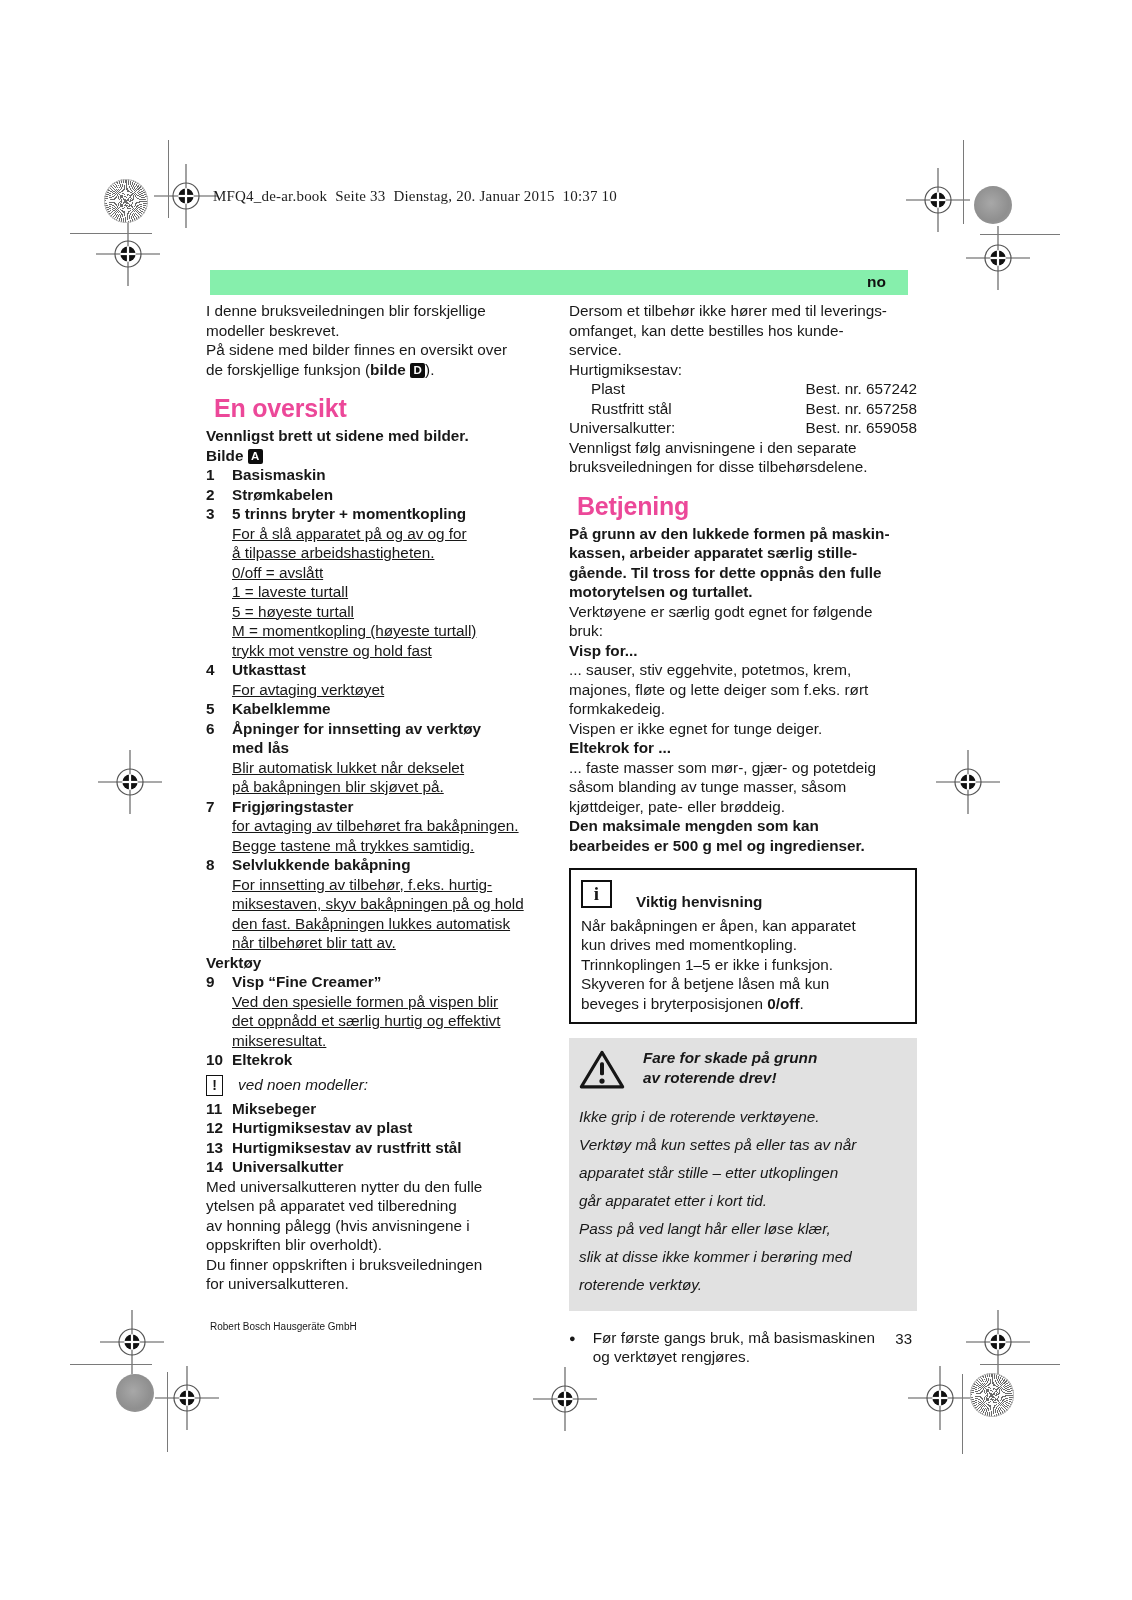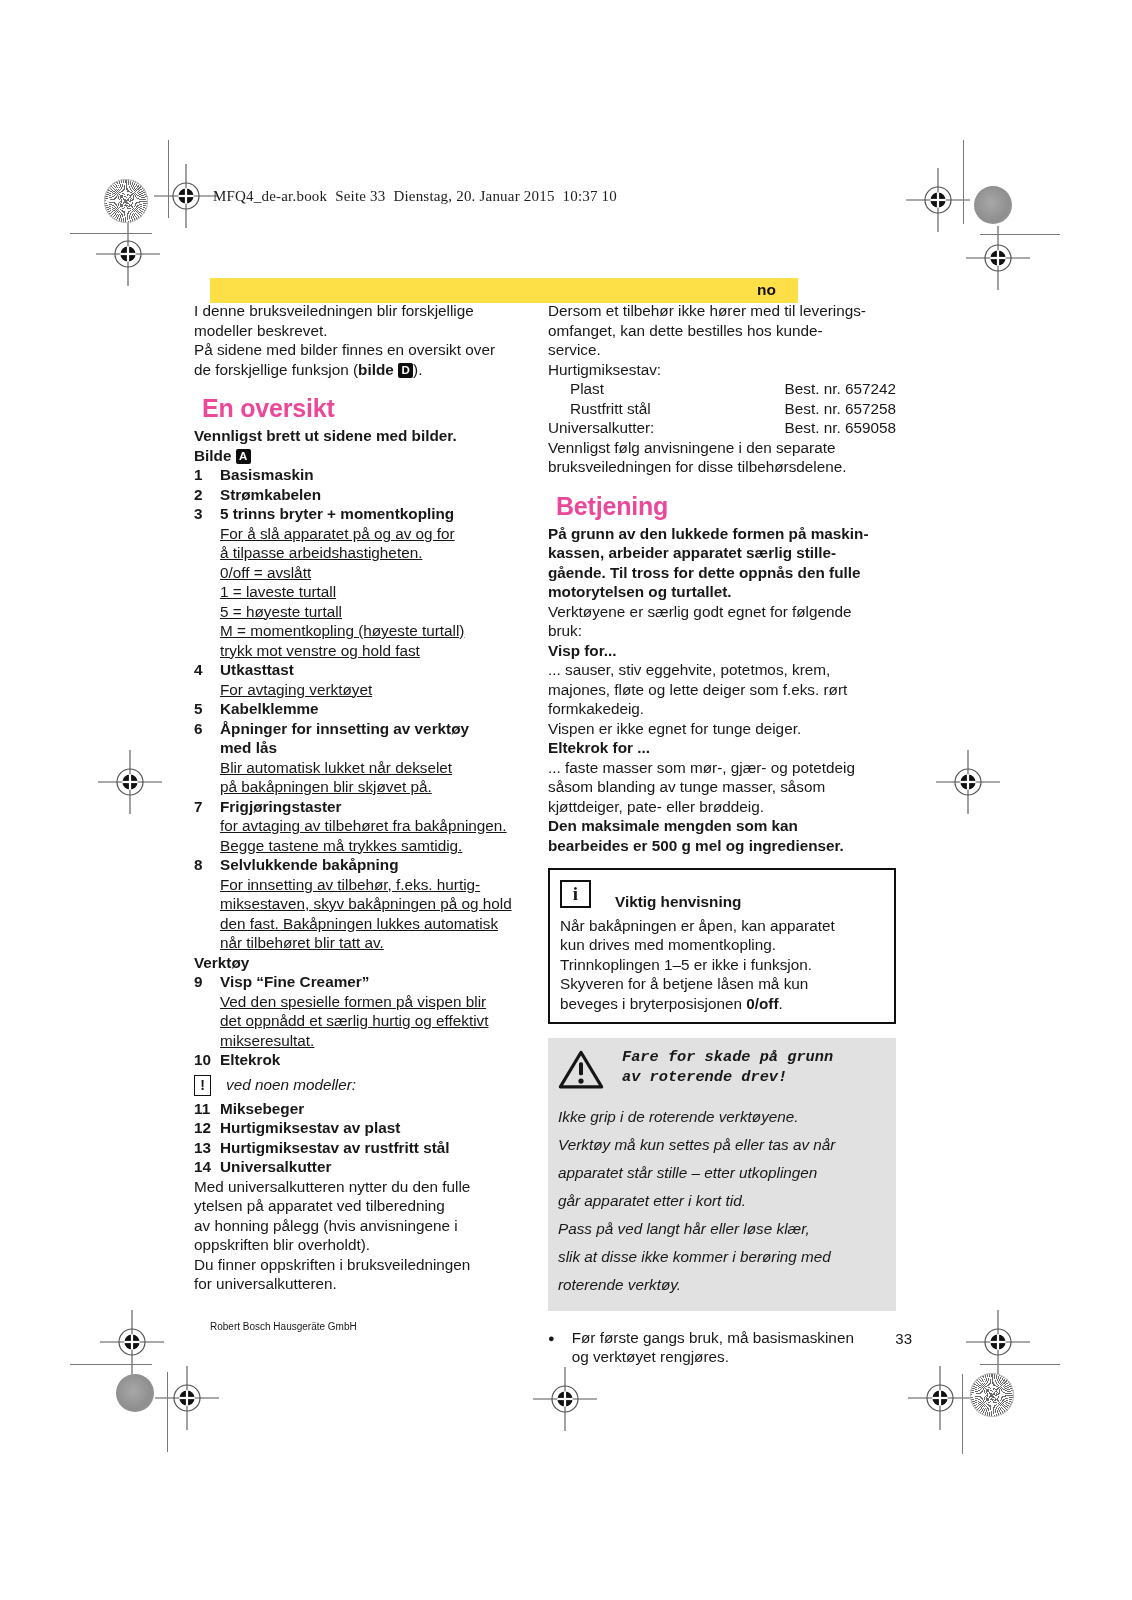--- a/index.html
+++ b/index.html
@@ -22,30 +22,30 @@
     box-shadow:inset 0 0 0 1px #bbb;
   }
   .graydisc{
     position:absolute;border-radius:50%;
     background:radial-gradient(circle at 45% 45%, #a8a8a8 0%, #8f8f8f 60%, #9d9d9d 100%);
   }
   .trimline{position:absolute;background:#7a7a7a;}
 
   
   .langbar{
-    position:absolute;left:210px;top:278px;width:588px;height:25px;background:#fde047;
+    position:absolute;left:210px;top:270px;width:698px;height:25px;background:#86efac;
   }
   .langbar .lang{
     position:absolute;right:22px;top:3px;font-size:15.5px;font-weight:bold;color:#111;
   }
 
   
   .cols{
-    position:absolute;left:194px;top:301px;width:702px;
-    display:flex;gap:24px;
+    position:absolute;left:206px;top:301px;width:702px;
+    display:flex;gap:33px;
     font-size:15.3px;line-height:19.5px;
   }
   .col-left{width:330px;flex:none;}
   .col-right{width:348px;flex:none;}
 
   .pre{white-space:pre-line;}
   .b{font-weight:bold;}
 
   .h1{
     font-size:25px;font-weight:bold;line-height:27px;
@@ -88,21 +88,21 @@
     line-height:23px;text-align:center;
   }
   .ibtitle{font-weight:bold;margin-top:15px;}
 
   
   .warnbox{
     background:#e1e1e1;margin-top:14px;padding:10px 12px 12px 10px;
   }
   .wbhead{display:flex;align-items:flex-start;gap:18px;}
   .wicon{flex:none;margin-top:1px;}
-  .wbtitle{font-weight:bold;font-style:italic;white-space:pre-line;font-family:Liberation Mono, monospace;}
+  .wbtitle{font-weight:bold;font-style:italic;white-space:pre-line;}
   .wbody{font-style:italic;white-space:pre-line;margin-top:7px;line-height:28px;}
 
   
   .bullet{display:flex;gap:17px;margin-top:17px;}
   .bdot{flex:none;font-size:11px;line-height:19.5px;margin-top:1px;}
 
   
   .foot-company{position:absolute;left:210px;top:1321px;font-size:10px;}
   .foot-page{position:absolute;right:220px;top:1330px;font-size:15px;}
 </style>

